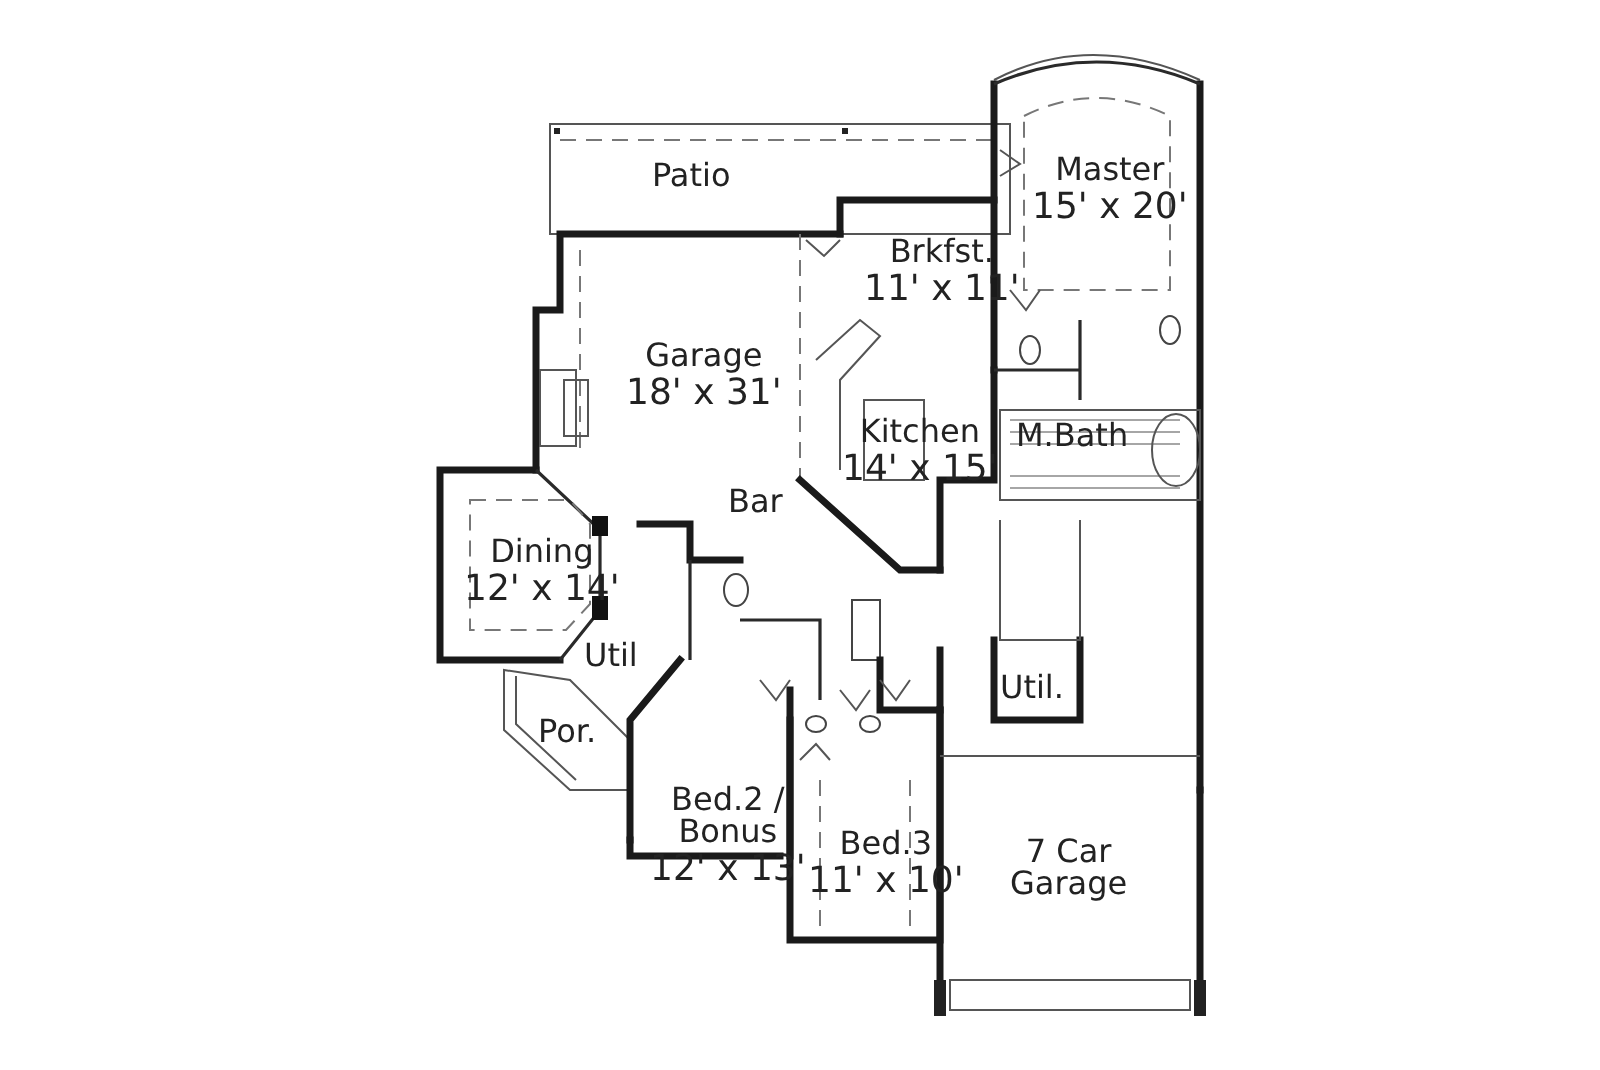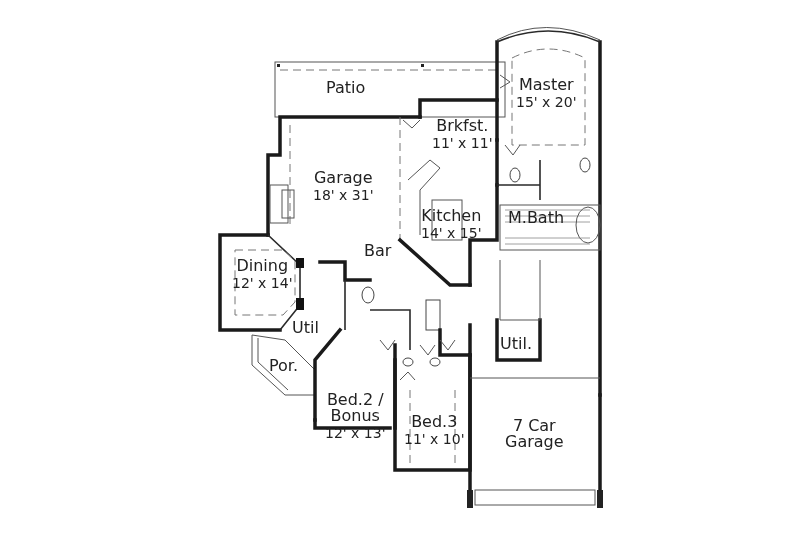--- a/index.html
+++ b/index.html
@@ -5,21 +5,21 @@
   html, body { margin:0; padding:0; background:#ffffff; }
   body { width:800px; height:535px; position:relative; overflow:hidden; font-family:"DejaVu Sans", sans-serif; }
   svg { position:absolute; left:0; top:0; }
   .wall { stroke:#1a1a1a; stroke-width:3.5; fill:none; stroke-linecap:square; }
   .wall-thin { stroke:#2a2a2a; stroke-width:1.6; fill:none; }
   .fine { stroke:#555; stroke-width:1; fill:none; }
   .dash { stroke:#777; stroke-width:1; fill:none; stroke-dasharray:8 5; }
   .fix { stroke:#444; stroke-width:1; fill:#fff; }
   .lbl { position:absolute; color:#222; text-align:center; white-space:nowrap; line-height:1.0; }
   .lbl .n { font-size:16px; display:block; }
-  .lbl .d { font-size:14px; display:block; margin-top:2px; }
+  .lbl .d { font-size:18px; display:block; margin-top:2px; }
 </style>
 </head>
 <body>
 
 <svg width="800" height="535" viewBox="0 0 800 535">
 
   <g>
     <rect x="275" y="62" width="230" height="55" class="fine"></rect>
     <line x1="280" y1="70" x2="500" y2="70" class="dash"></line>
     <rect x="277" y="64" width="3" height="3" fill="#222"></rect>
@@ -146,21 +146,21 @@
 <div class="lbl" style="left:421px;top:208px;">
   <span class="n">Kitchen</span>
   <span class="d">14' x 15'</span>
 </div>
 <div class="lbl" style="left:508px;top:210px;">
   <span class="n">M.Bath</span>
 </div>
 <div class="lbl" style="left:350px;top:243px;margin-left:14px;">
   <span class="n">Bar</span>
 </div>
-<div class="lbl" style="left:232px;top:258px;">
+<div class="lbl" style="left:232px;top:268px;">
   <span class="n">Dining</span>
   <span class="d">12' x 14'</span>
 </div>
 <div class="lbl" style="left:292px;top:320px;">
   <span class="n">Util</span>
 </div>
 <div class="lbl" style="left:269px;top:358px;">
   <span class="n">Por.</span>
 </div>
 <div class="lbl" style="left:325px;top:364px;margin-top:28px;">

